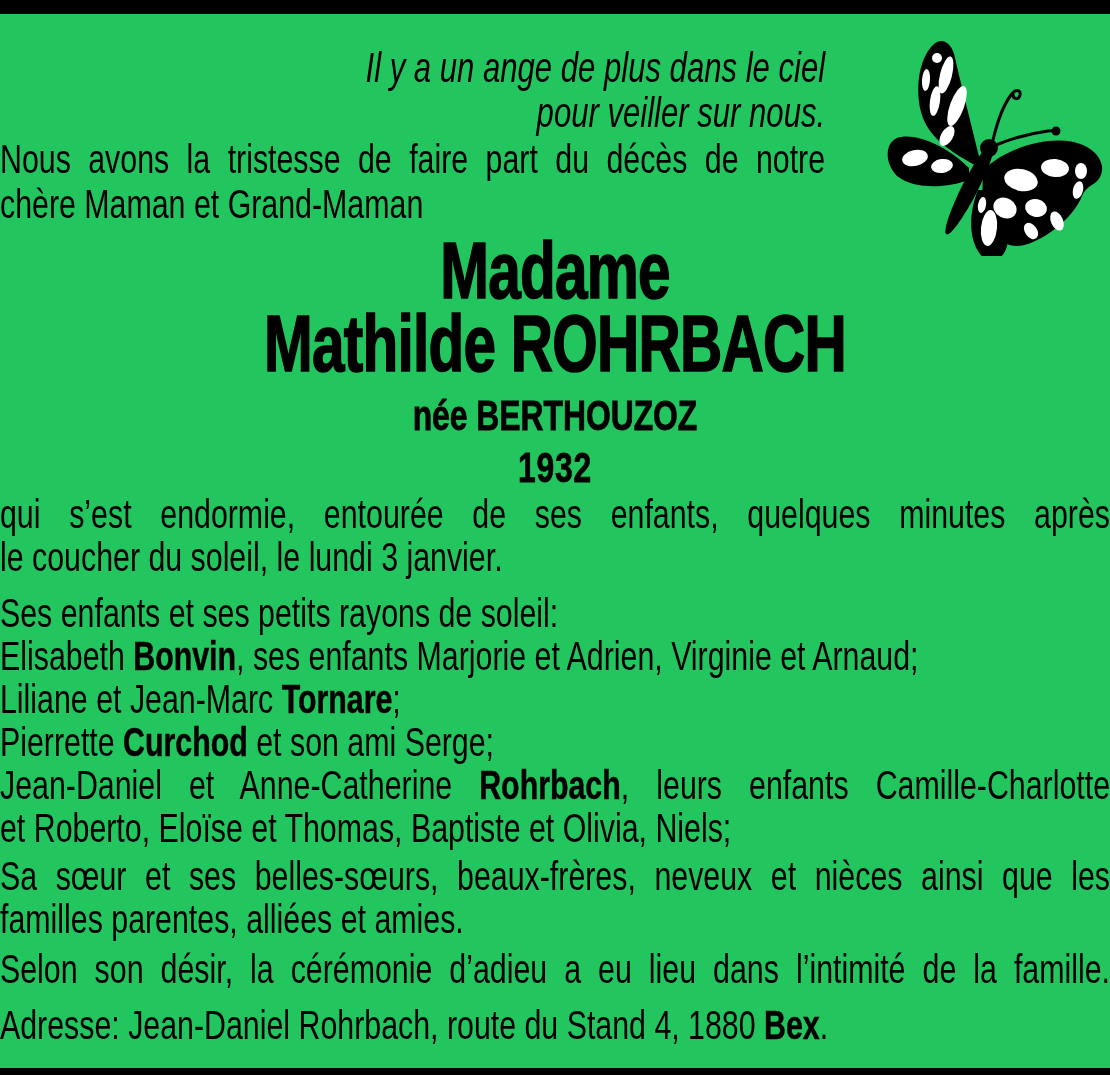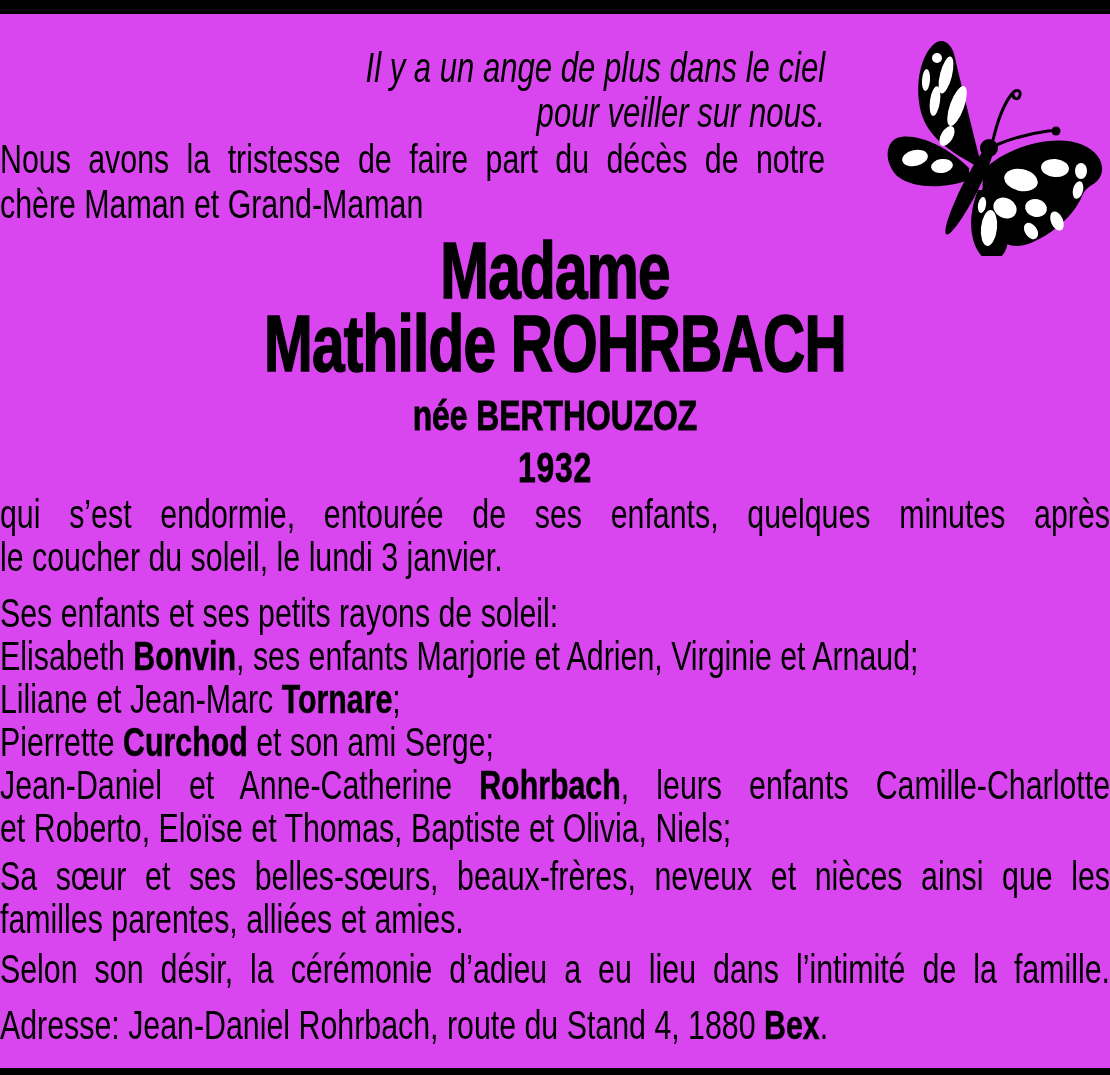--- a/index.html
+++ b/index.html
@@ -3,21 +3,21 @@
 <meta charset="utf-8">
 <style>
   html, body {
     margin: 0; padding: 0;
     width: 1110px; height: 1075px;
     background: #ffffff;
     font-family: "Liberation Sans", sans-serif;
     color: #000;
     overflow: hidden;
   }
-  .sheet { position: relative; width: 1110px; height: 1075px; background: #d946ef; }
+  .sheet { position: relative; width: 1110px; height: 1075px; background: #22c55e; }
 
   .rule { position: absolute; left: 0; width: 1110px; background: #000; }
   .rule.top { top: 0; height: 14px; }
   .rule.bottom { top: 1068px; height: 7px; }
 
   
   .condense {
     position: absolute; left: 0; top: 0;
     width: 1500px; height: 1075px;
     transform: scaleX(0.74);

